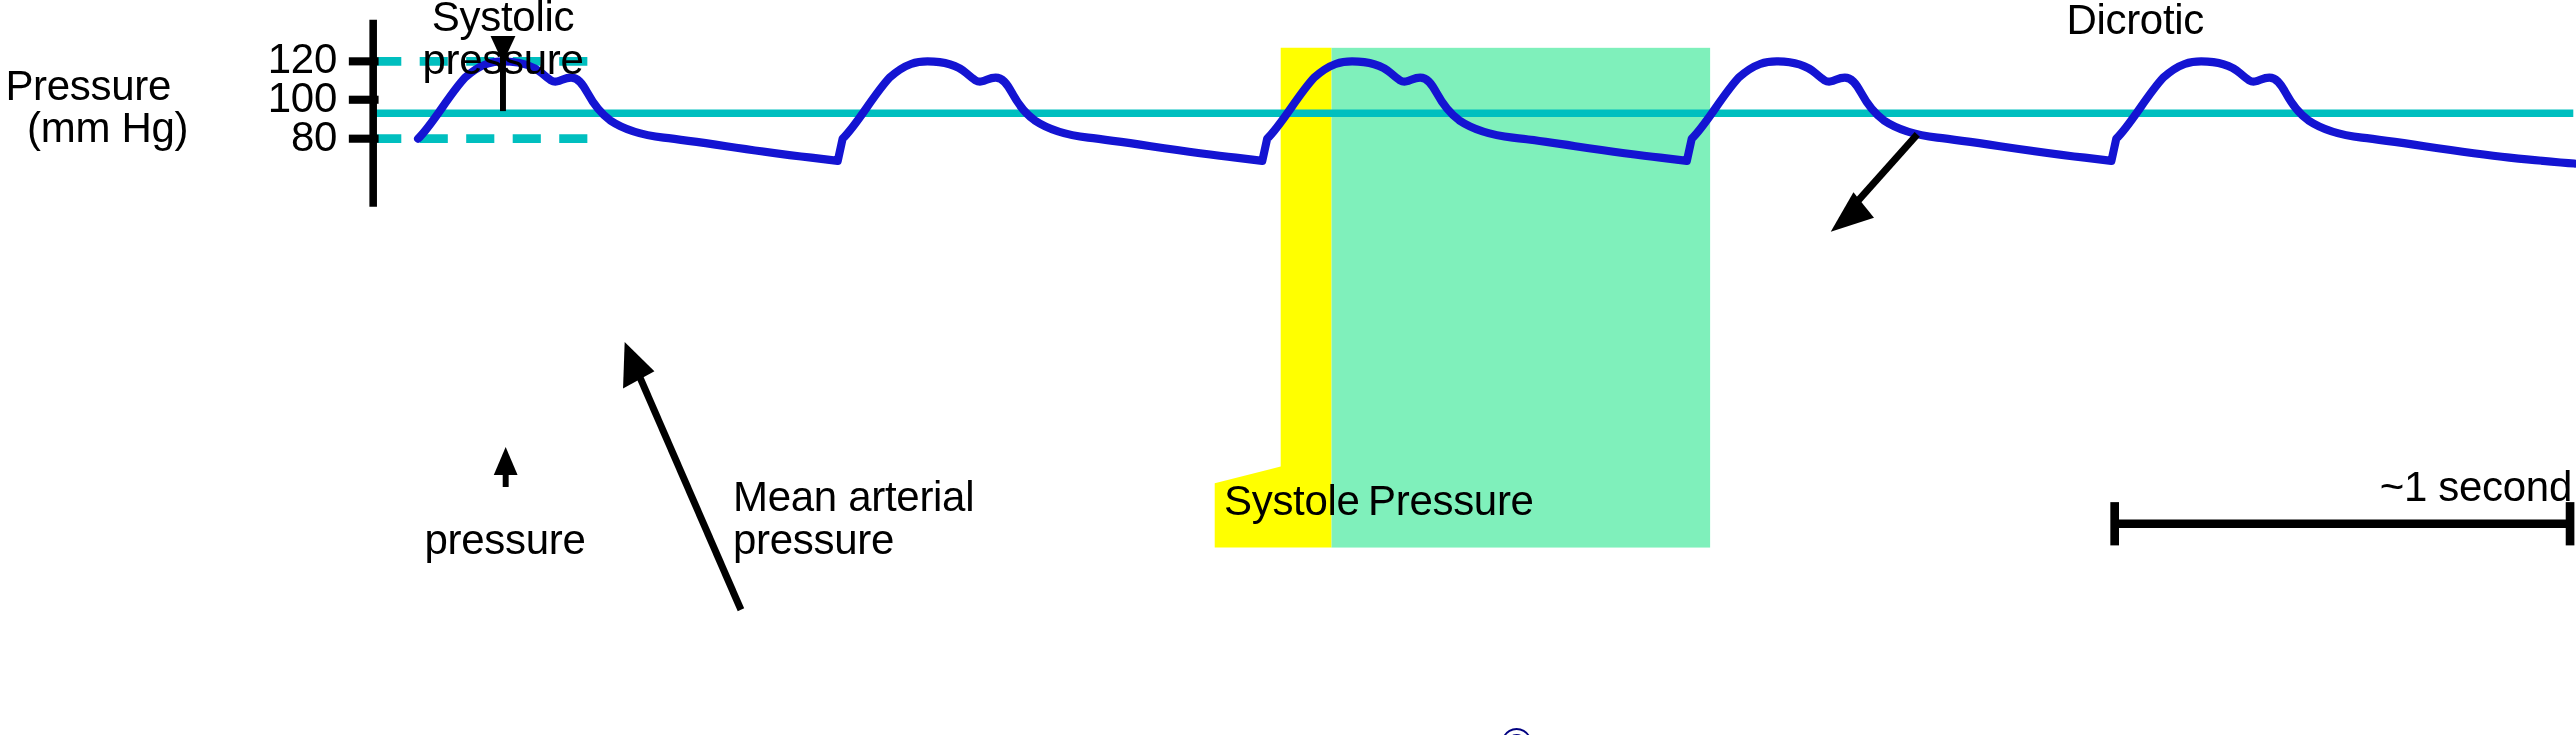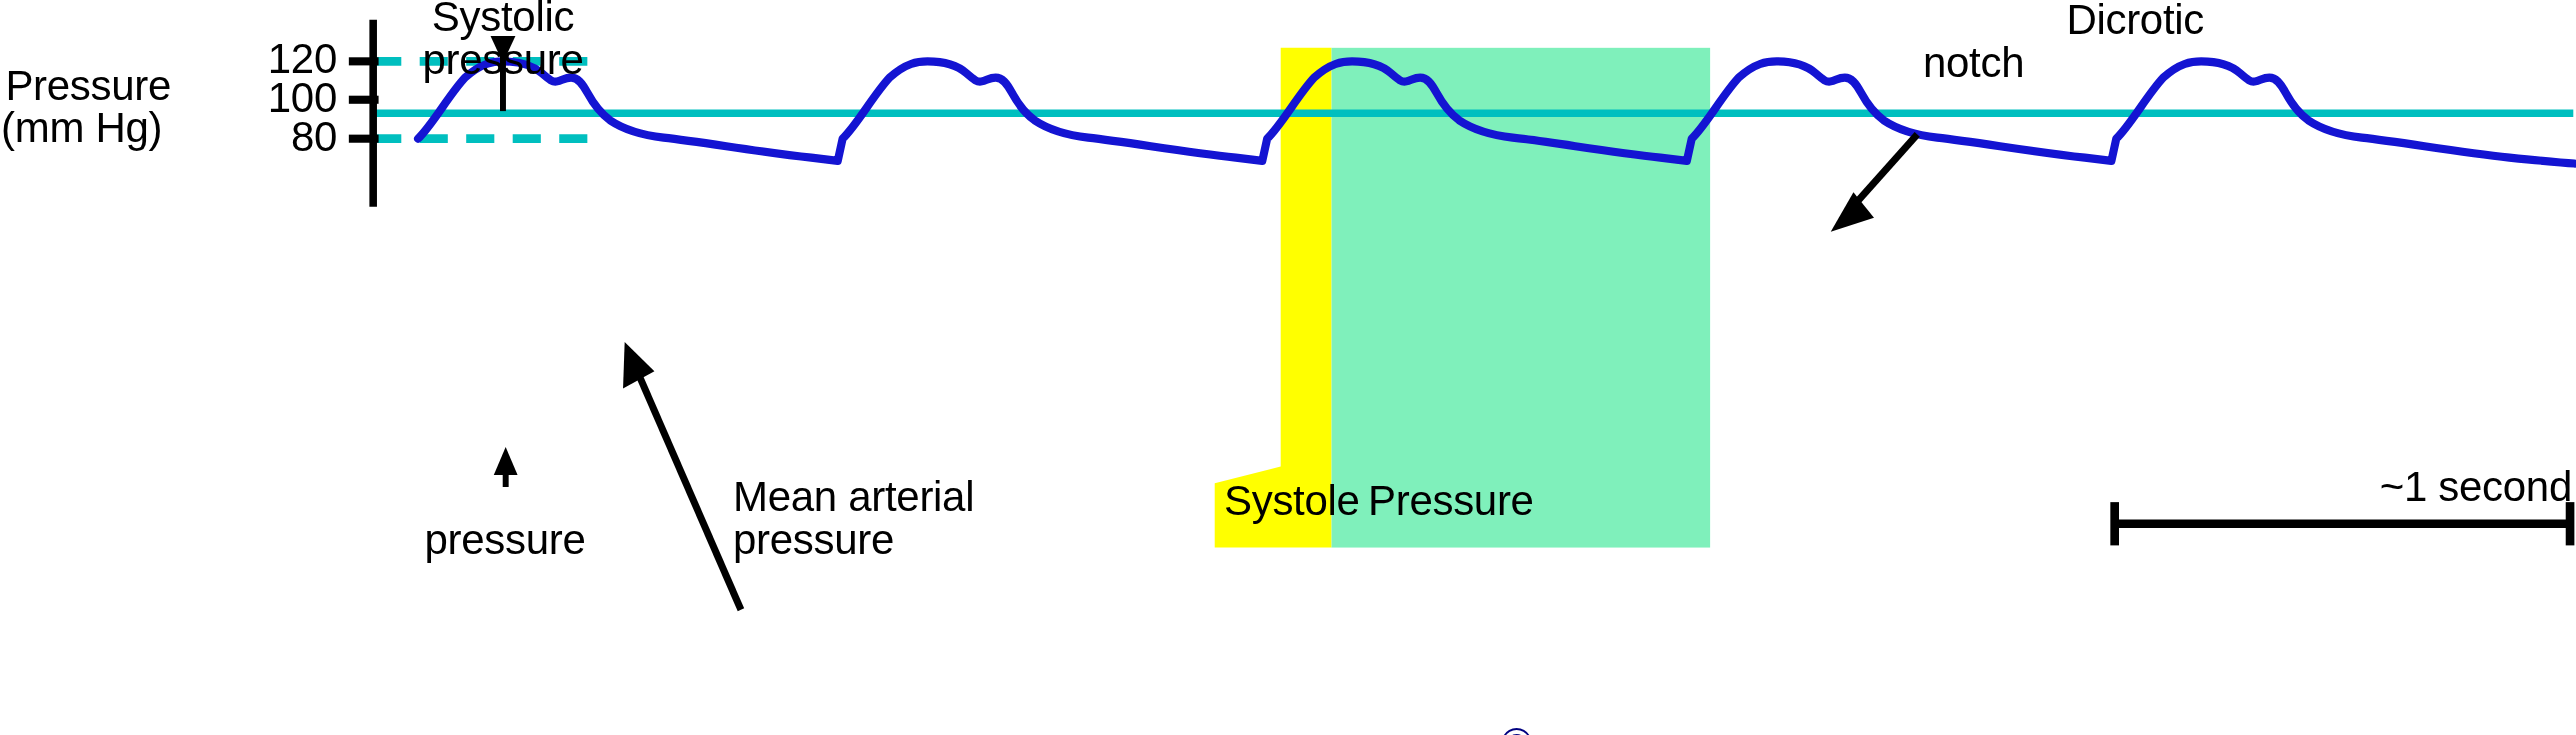--- a/index.html
+++ b/index.html
@@ -136,32 +136,31 @@
       <line x1="3910" y1="928" x2="3910" y2="1008" stroke="#000" stroke-width="16"></line>
       <line x1="4752" y1="928" x2="4752" y2="1008" stroke="#000" stroke-width="16"></line>
     </g>
   </svg>
 
   <div class="lbl axis-num" style="left:207px;top:38px;width:130px;">120</div>
   <div class="lbl axis-num" style="left:207px;top:77px;width:130px;">100</div>
   <div class="lbl axis-num" style="left:207px;top:116px;width:130px;">80</div>
 
   <div class="lbl ylabel" style="left:5.4px;top:65px;">Pressure</div>
-  <div class="lbl ylabel" style="left:1.1px;top:107px;">(mm Hg)</div>
+  <div class="lbl ylabel" style="left:1.1px;top:107px;padding-left:26px;">(mm Hg)</div>
 
   <div class="lbl anno" style="left:368px;top:-4.3px;width:270px;">Systolic</div>
   <div class="lbl anno" style="left:368px;top:39px;width:270px;">pressure</div>
 
   <div class="lbl anno" style="left:370px;top:519px;width:270px;">pressure</div>
 
   <div class="lbl anno" style="left:733px;top:476px;width:346px;text-align:left;">Mean arterial</div>
   <div class="lbl anno" style="left:733px;top:519px;width:346px;text-align:left;">pressure</div>
 
   <div class="lbl anno" style="left:1923px;top:-1.1px;width:281px;text-align:right;">Dicrotic</div>
-  <div class="lbl anno" style="left:1923px;top:42px;width:281px;text-align:left;">notch</div>
 
   <div class="lbl phase" style="left:1224px;top:480px;text-align:right;">Systole</div>
   <div class="lbl phase" style="left:1368px;top:480px;">Pressure</div>
 
   <div class="lbl scalebar-label" style="left:2115px;top:466px;width:457px;text-align:right;">~1 second</div>
 
   <div class="credit" style="left:1455px;top:670px;">
     <span>©</span>
     
     

